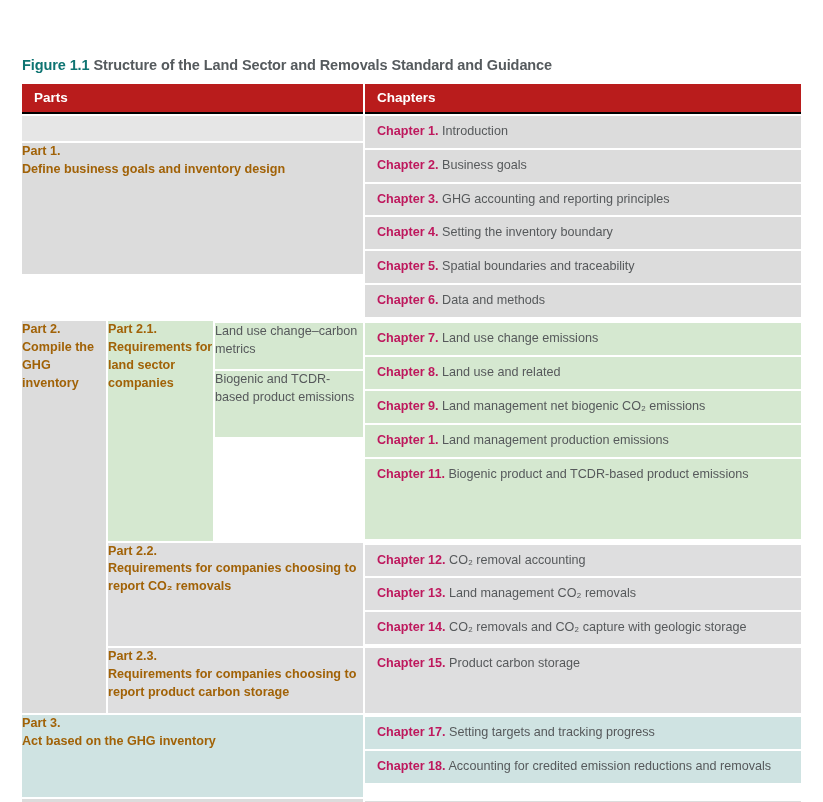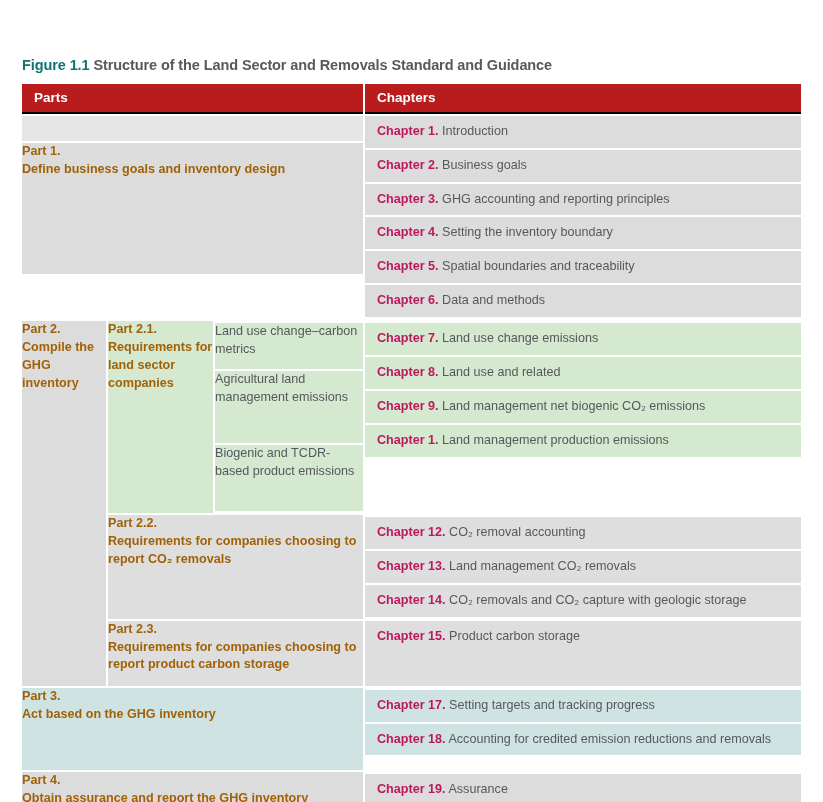--- a/index.html
+++ b/index.html
@@ -188,23 +188,20 @@
               <div>Requirements for land sector companies</div>
             </td>
             <td class="gap-v"></td>
             <td style="padding:0">
               <table class="stack">
                 <tbody>
                         <tr>
                           <td class="c-green cell" style="height:46px; vertical-align:top">Land use change–carbon metrics</td>
                         </tr>
                 <tr>
-                          <td class="c-green cell" style="height:72px; vertical-align:top">Agricultural land management emissions</td>
-                        </tr>
-                <tr>
                           <td class="c-green cell" style="height:66px; vertical-align:top">Biogenic and TCDR-based product emissions</td>
                         </tr>
               </tbody>
                     </table>
             </td>
             <td class="gap-v"></td>
             <td style="padding:0">
               <table class="stack">
                 <tbody>
                         <tr>
@@ -212,20 +209,23 @@
                         </tr>
                 <tr>
                           <td class="c-green cell chapter"><b>Chapter 8.</b> <span>Land use and related</span></td>
                         </tr>
                 <tr>
                           <td class="c-green cell chapter"><b>Chapter 9.</b> <span>Land management net biogenic CO₂ emissions</span></td>
                         </tr>
                 <tr>
                           <td class="c-green cell chapter"><b>Chapter 1.</b> <span>Land management production emissions</span></td>
                         </tr>
+                <tr>
+                          <td class="c-green cell chapter" style="height:66px; vertical-align:top"><b>Chapter 11.</b> <span>Biogenic product and TCDR-based product emissions</span></td>
+                        </tr>
               </tbody>
                     </table>
             </td>
           </tr>
         </tbody>
             </table>
 
         <div style="height:2px; background:#ffffff"></div>
 
         <table style="width:100%; border-collapse:separate; border-spacing:0; table-layout:fixed">

